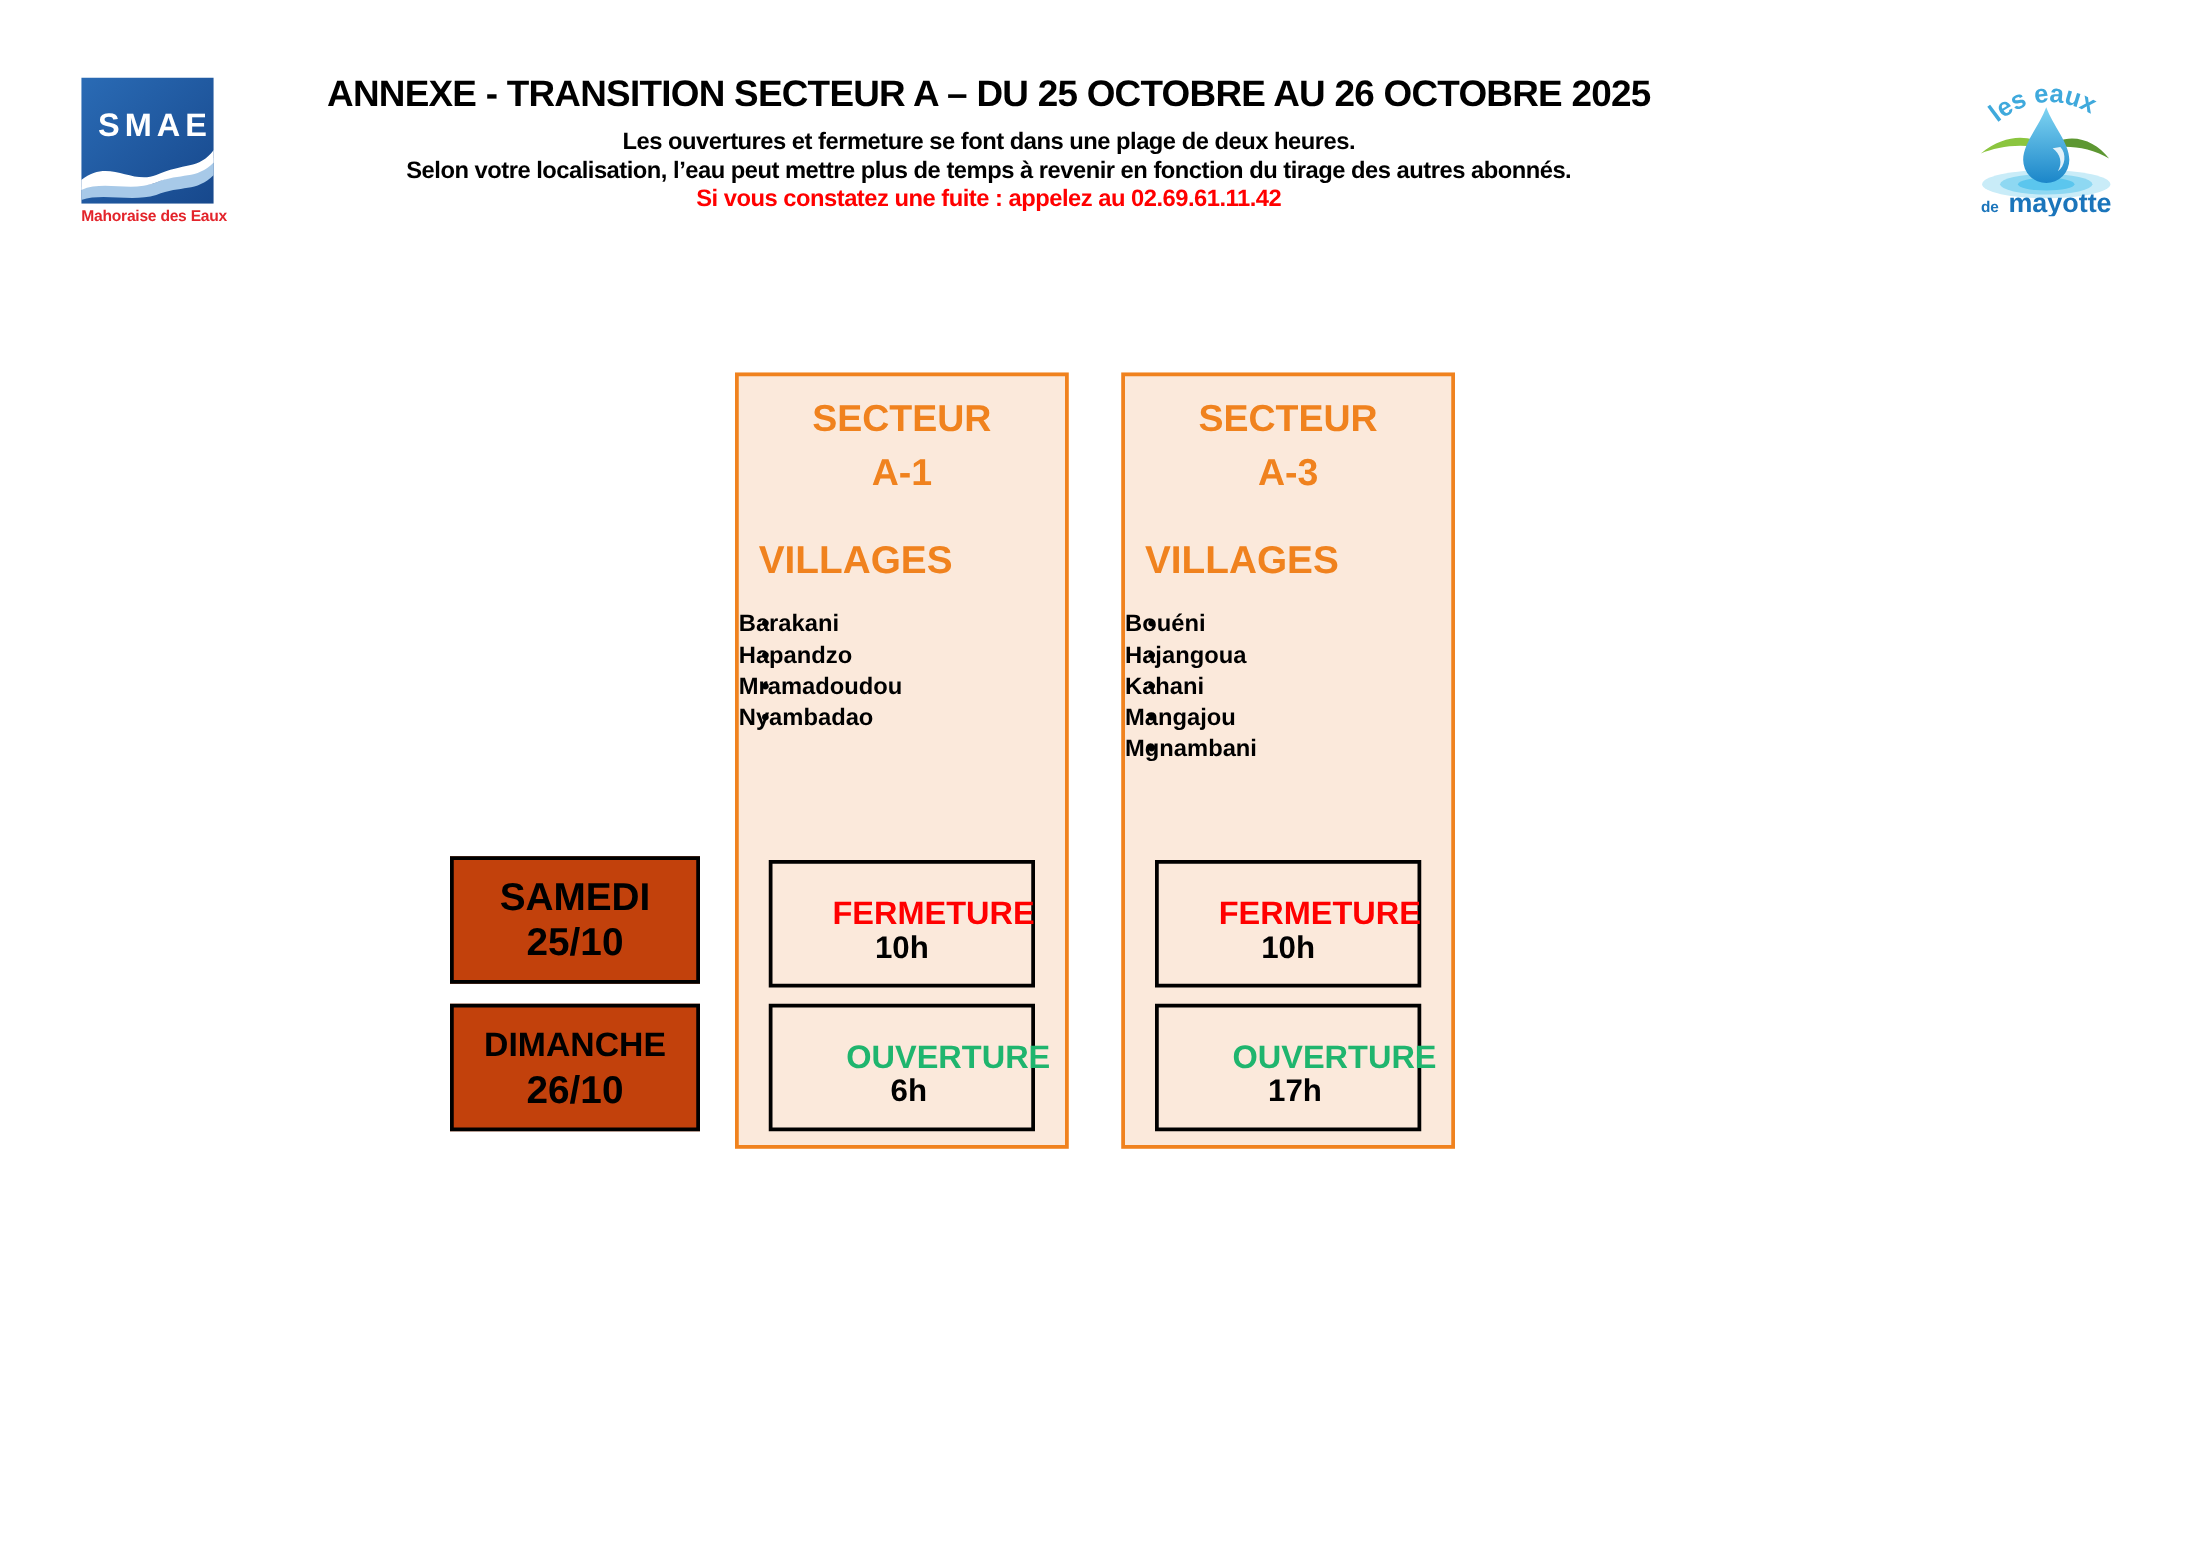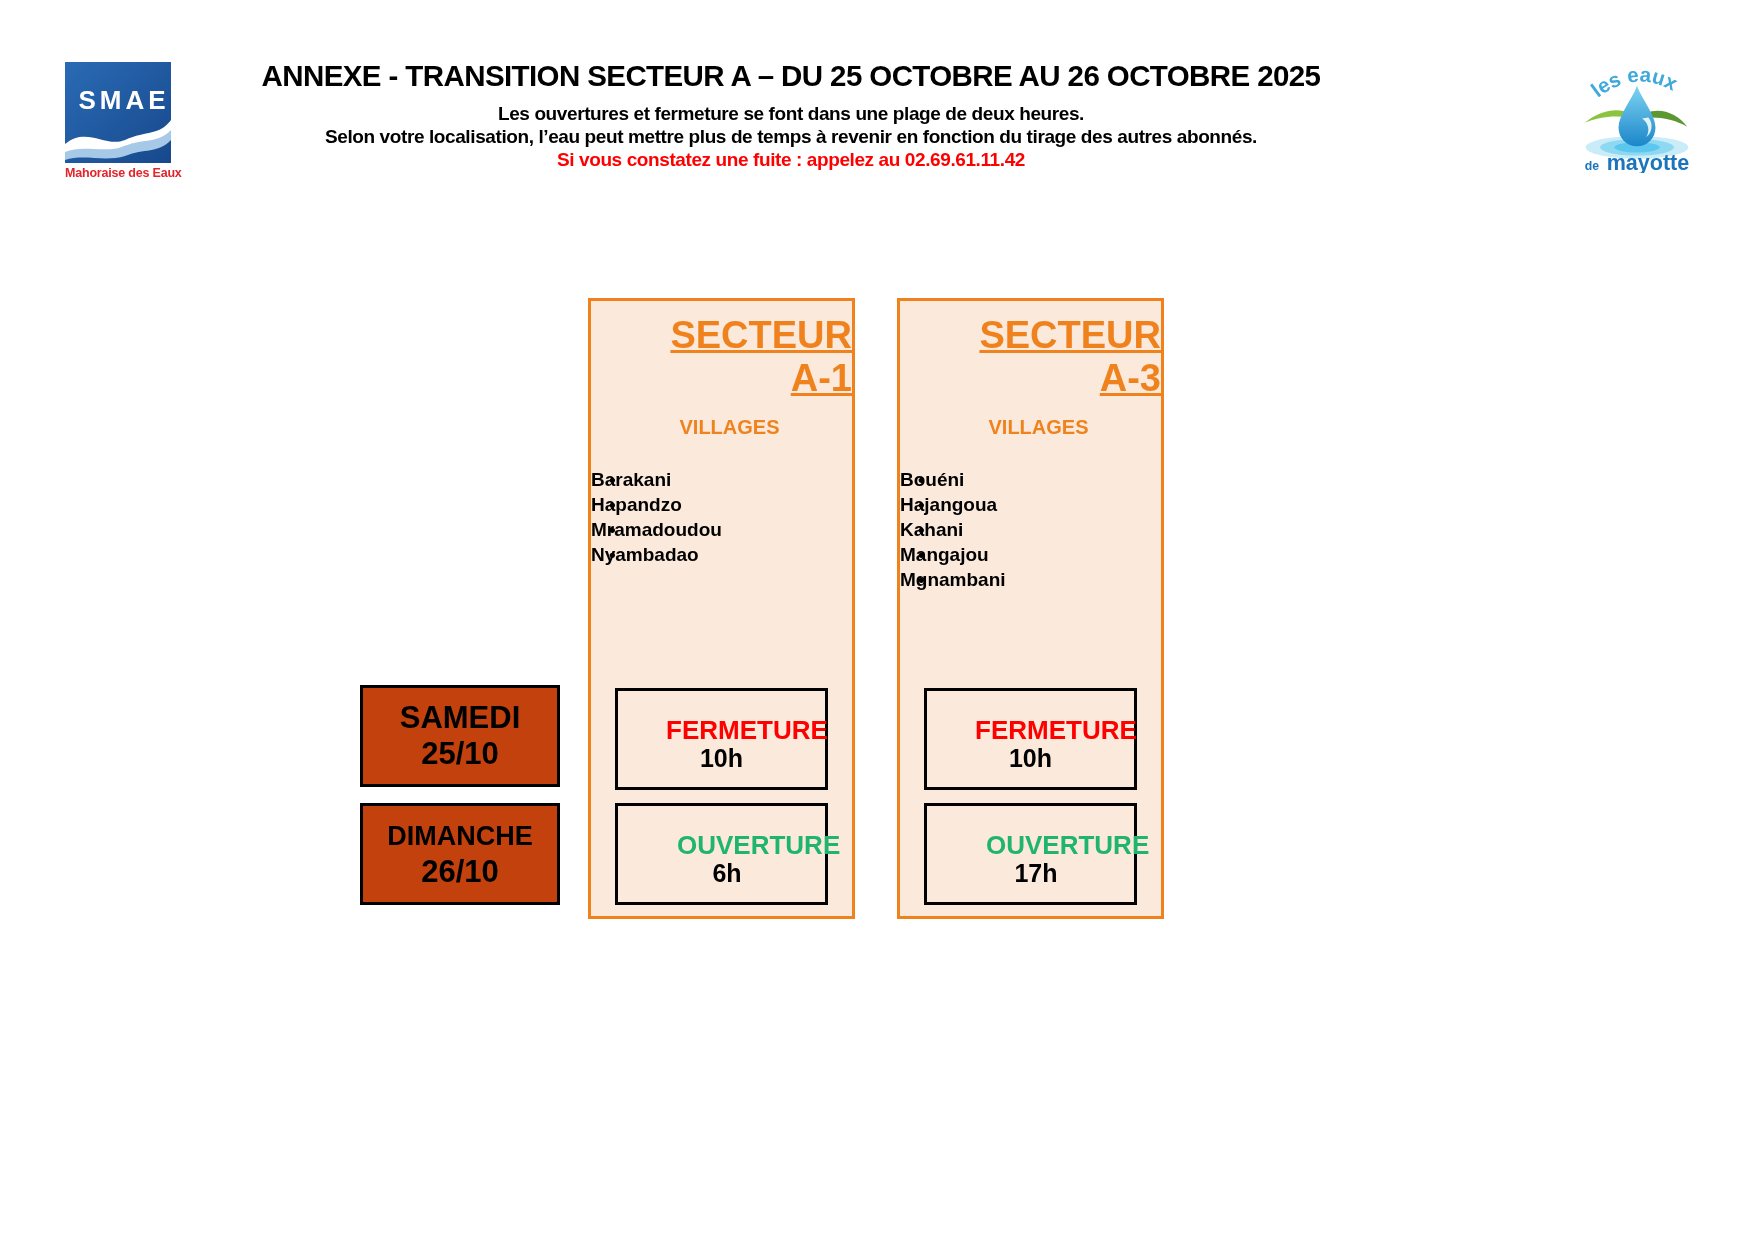--- a/index.html
+++ b/index.html
@@ -44,22 +44,22 @@
   .dimanche .day{font-size:27px;}
   .dnum{font-size:31px;line-height:36px;}
 
   
   .sector{
     position:absolute;top:298px;width:267px;height:621px;box-sizing:border-box;
     border:3px solid var(--orange);background:var(--peach);
   }
   .sector-a1{left:588px;}
   .sector-a3{left:897px;}
-  .sector-title{margin-top:13px;text-align:right;color:var(--orange);font-size:38px;line-height:43px;text-decoration:underline;}
-  .villages-label{margin:14px 0 0 16px;color:var(--orange);font-size:20px;line-height:27px;text-align:center;}
+  .sector-title{margin-top:13px;text-align:center;color:var(--orange);font-size:30px;line-height:43px;}
+  .villages-label{margin:34px 0 0 16px;color:var(--orange);font-size:31px;line-height:27px;}
   .village-list{list-style:none;margin:26px 0 0 0;padding:0;font-size:19px;}
   .village-list li{position:relative;line-height:25px;}
   .village-list li::before{content:"•";position:absolute;left:18px;}
 
   .time-box{
     position:absolute;left:24px;width:213px;height:102px;box-sizing:border-box;
     border:3px solid #000;text-align:center;background:var(--peach);
   }
   .fermeture{top:387px;}
   .ouverture{top:502px;padding-left:11px;}

